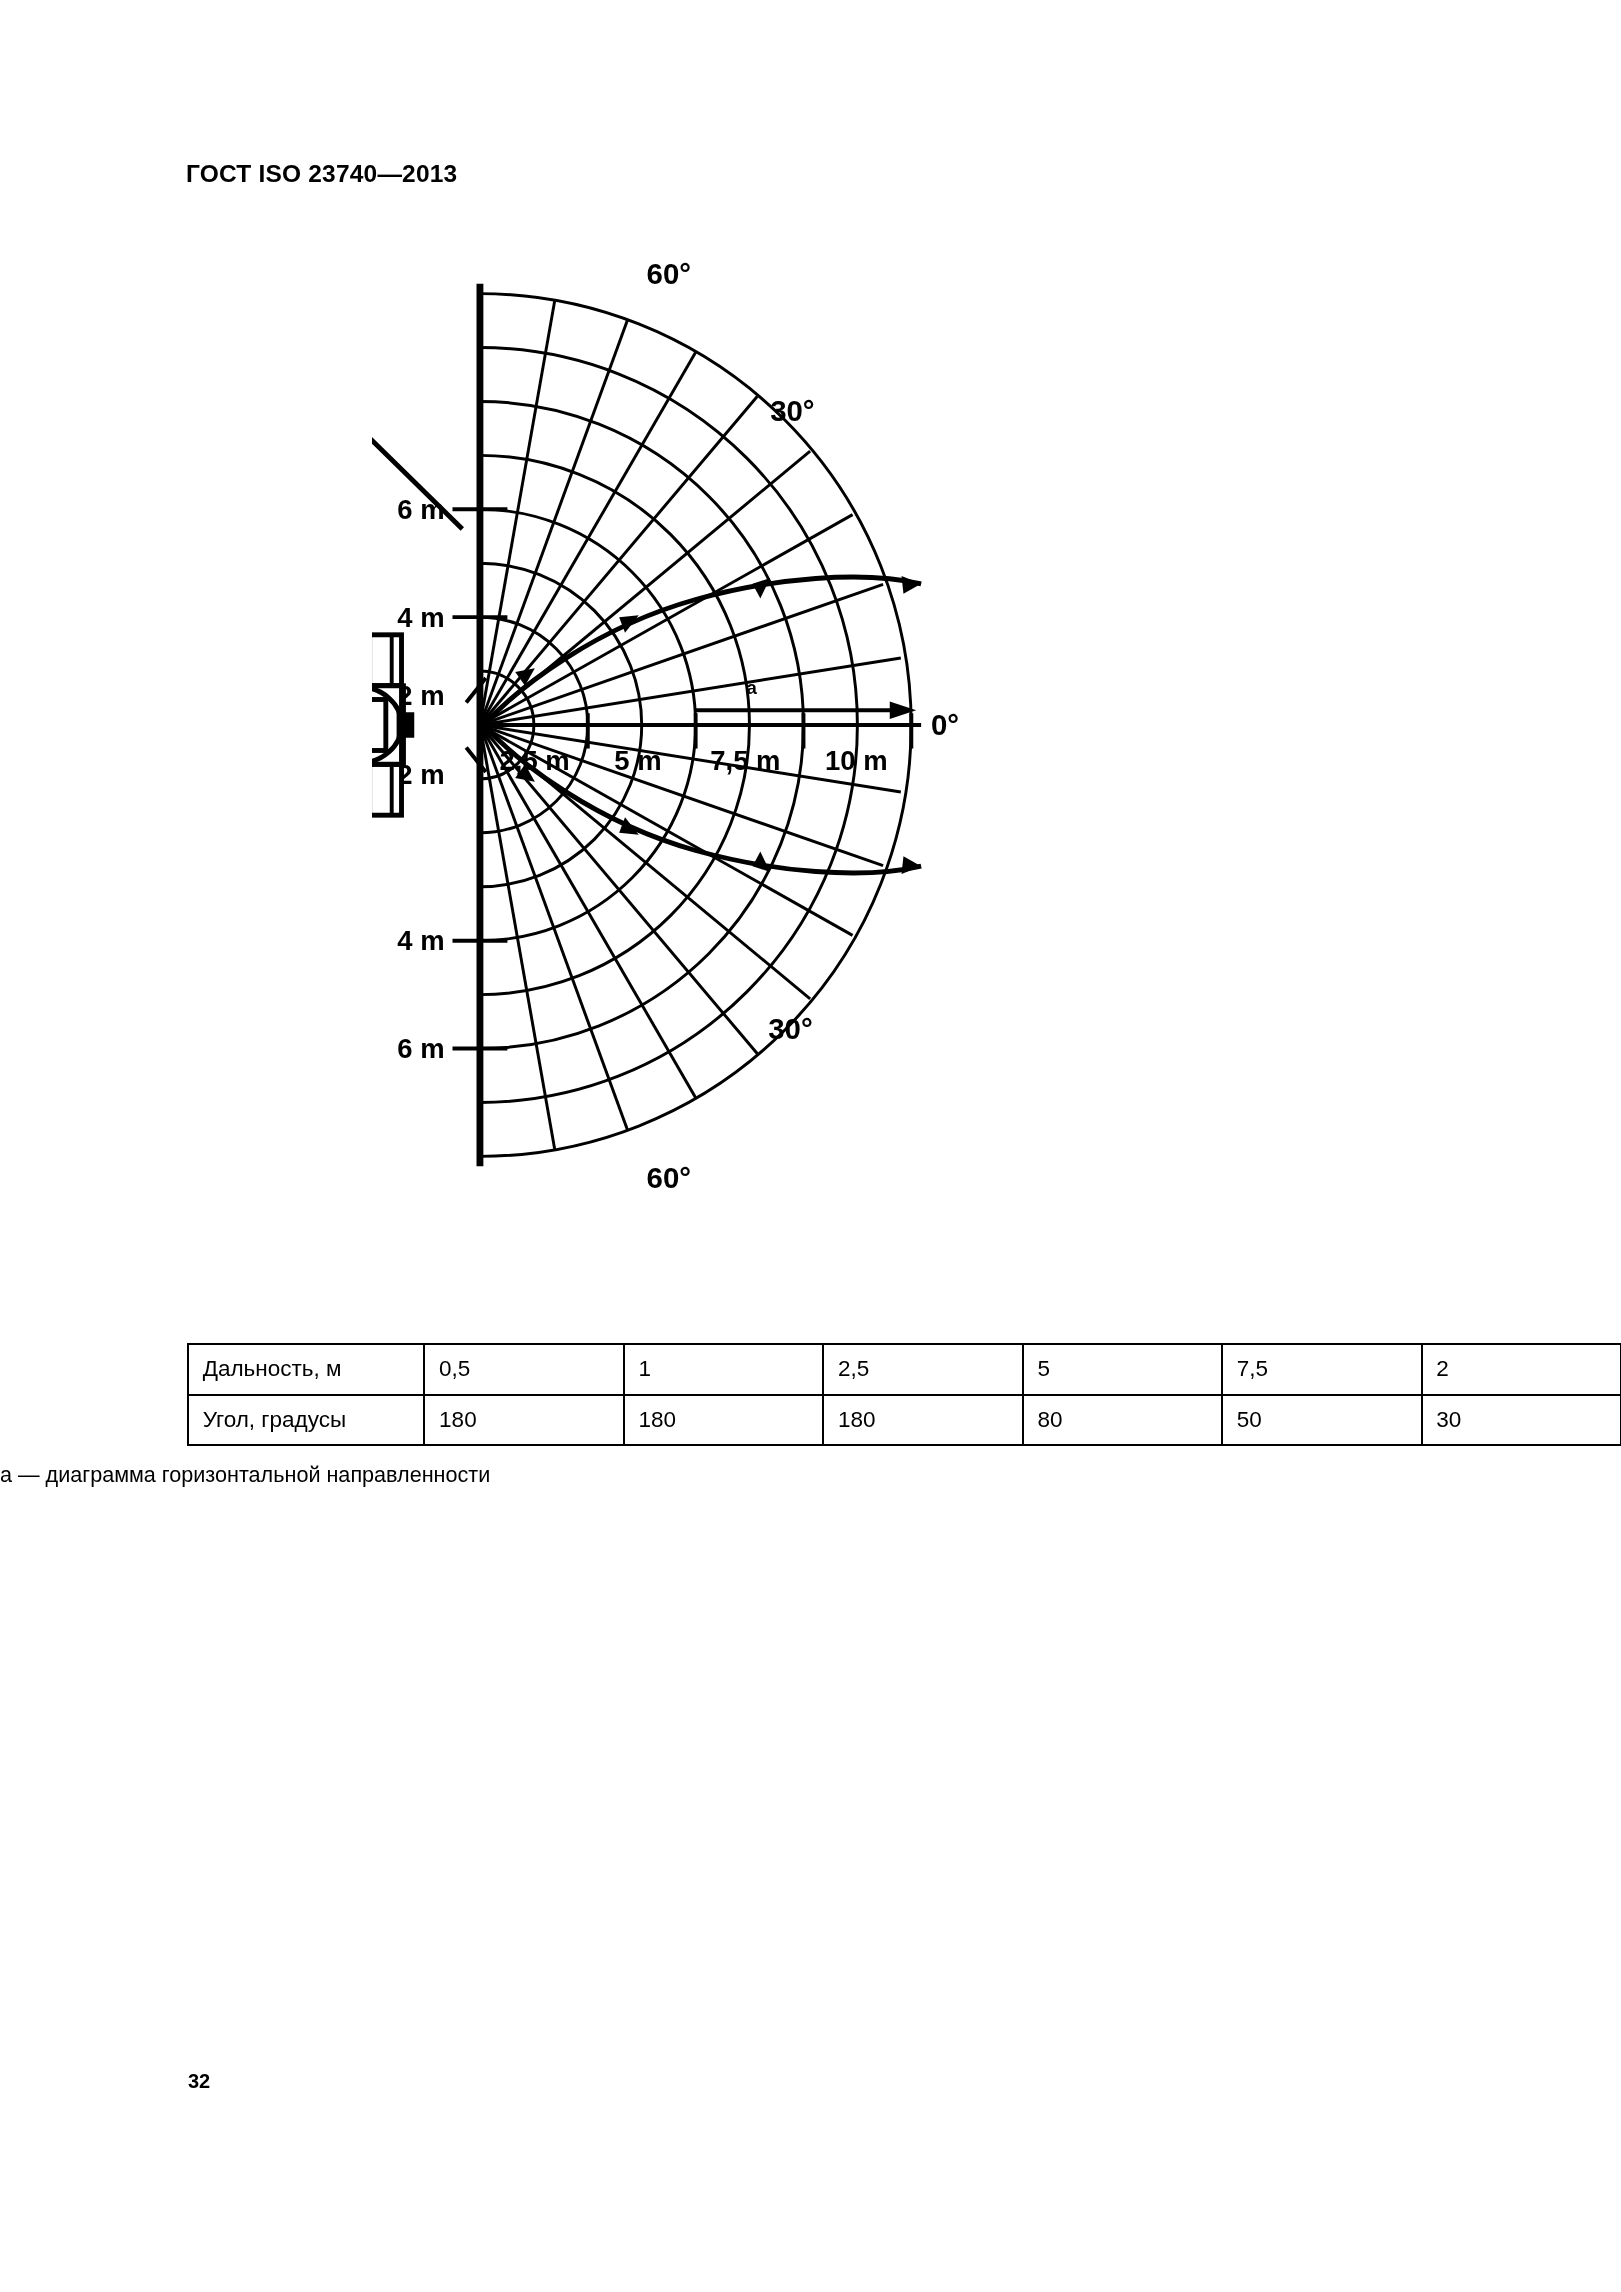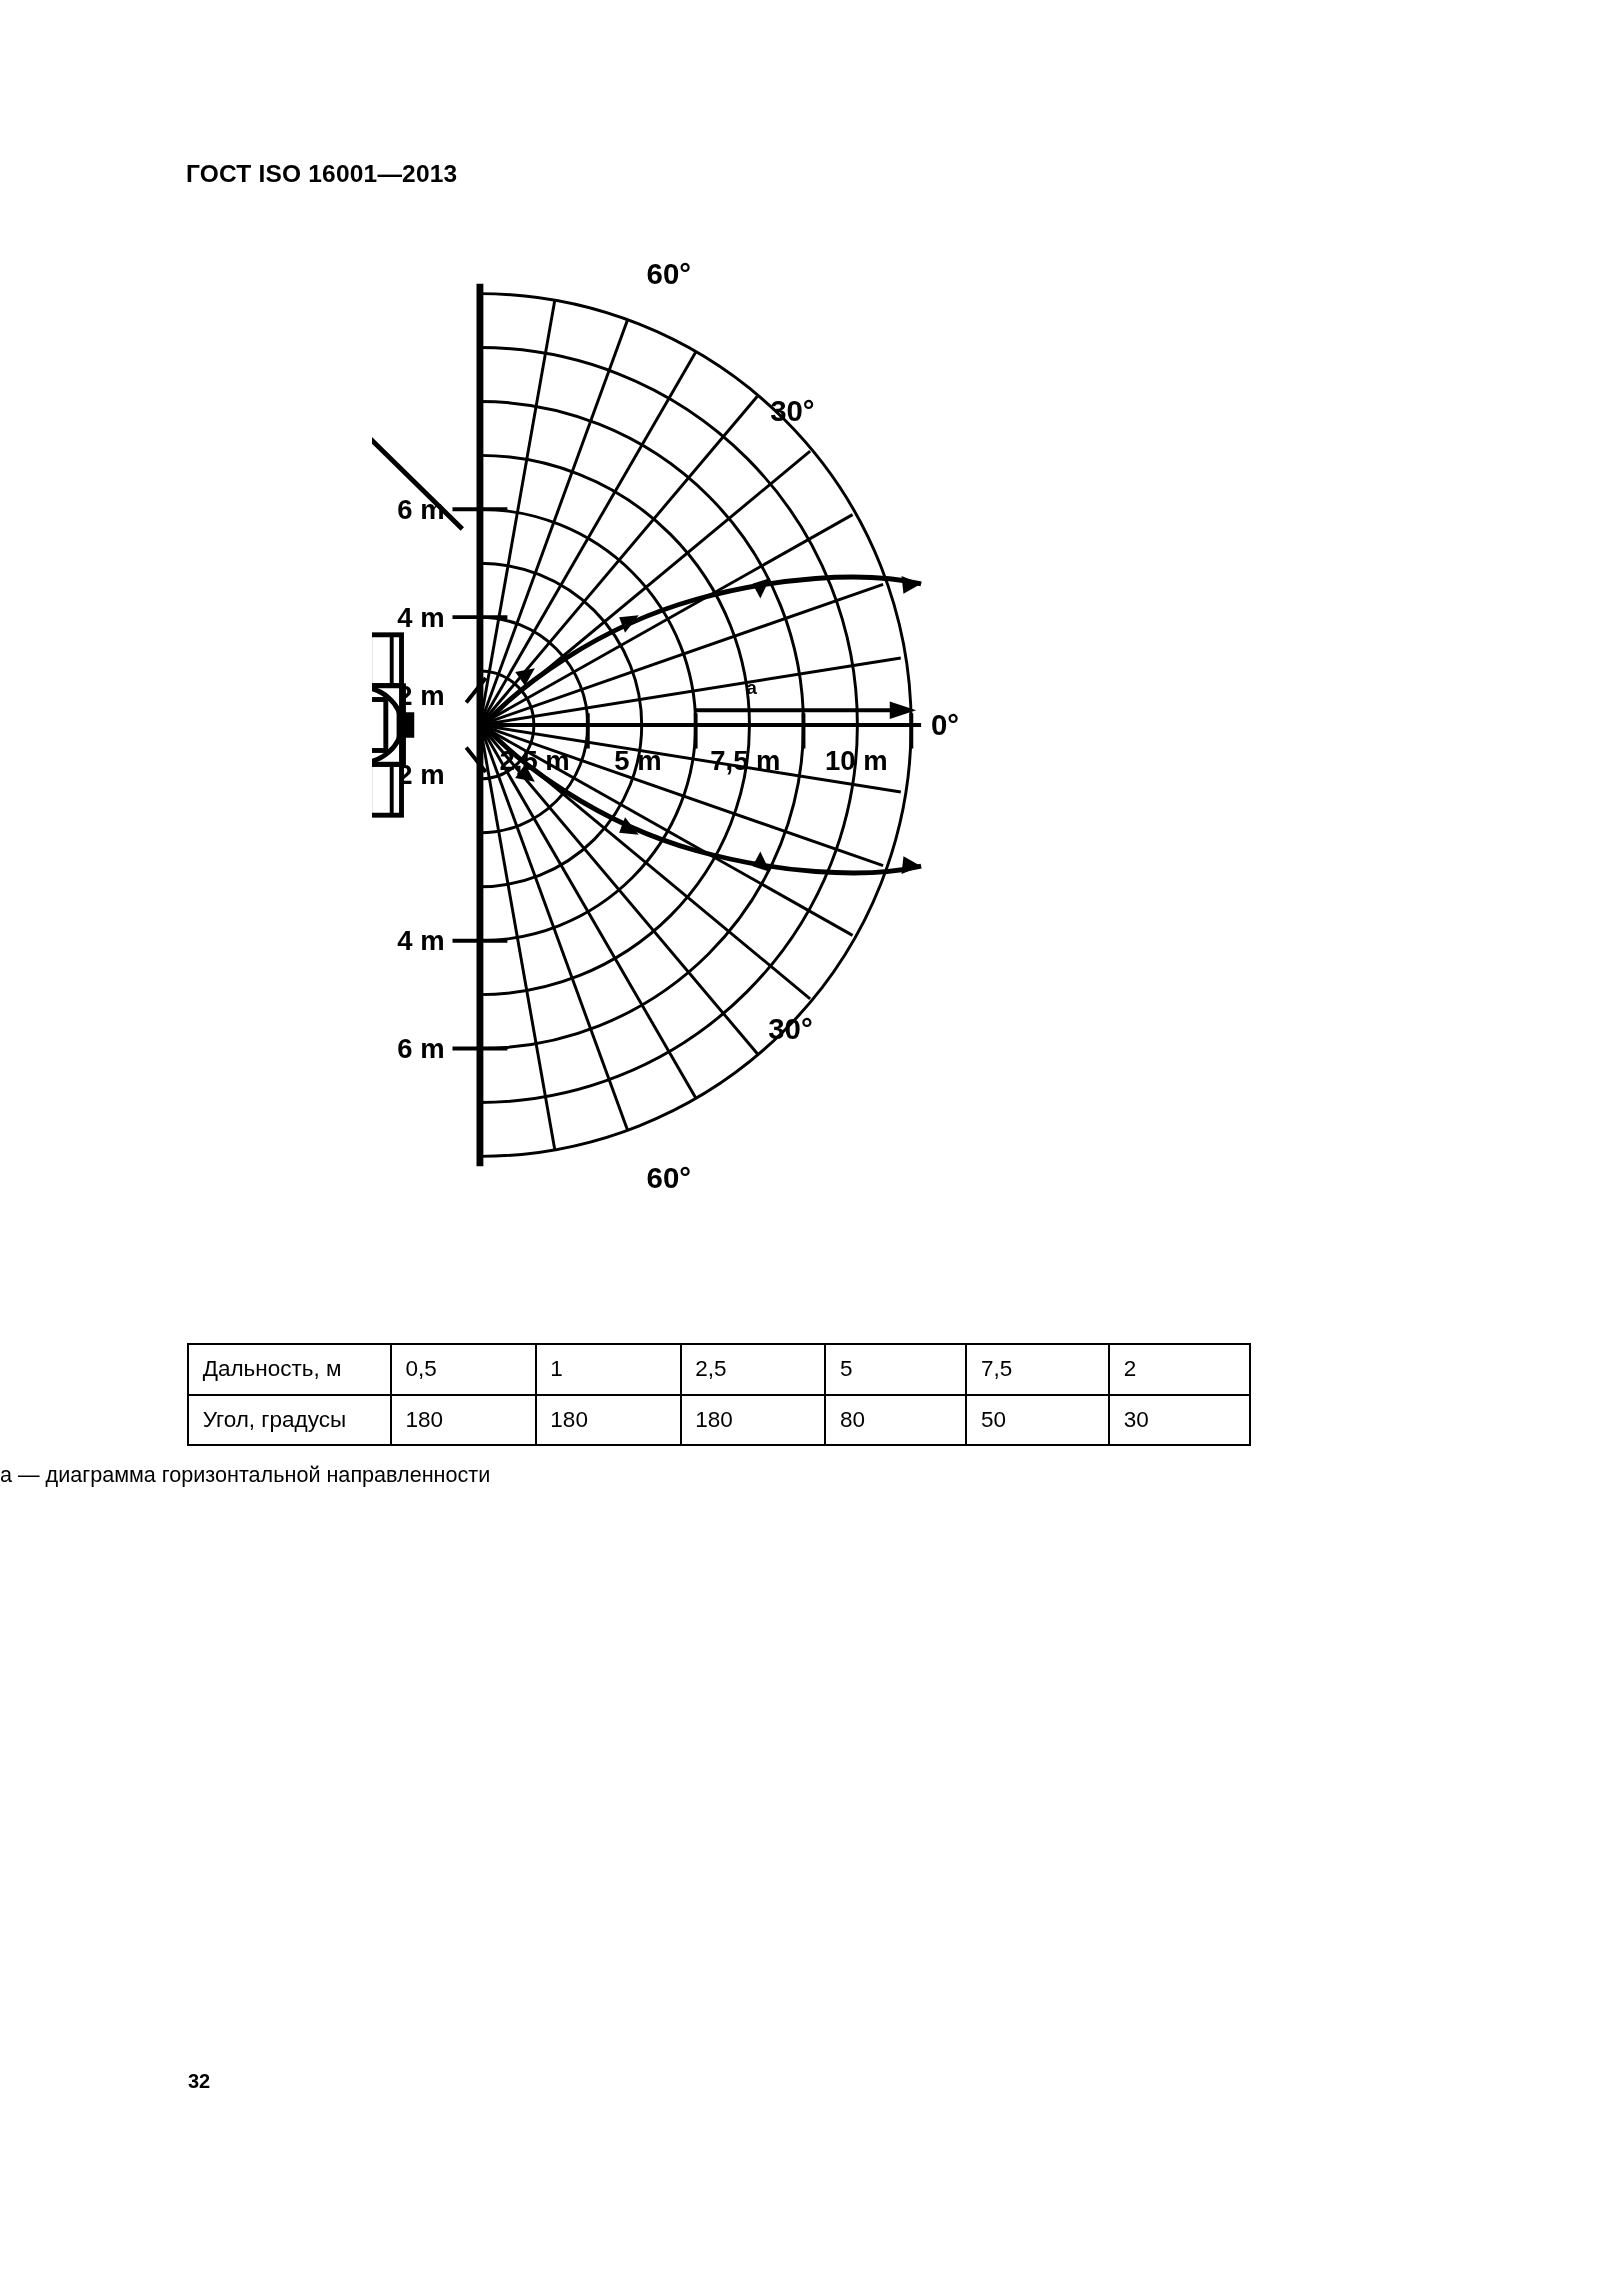--- a/index.html
+++ b/index.html
@@ -47,21 +47,21 @@
     position: absolute;
     left: 188px;
     top: 1296px;
     font-size: 22.5px;
     white-space: nowrap;
   }
   #data-table {
     position: absolute;
     left: 187px;
     top: 1343px;
-    width: 1064px;
+    width: 1435px;
     border-collapse: collapse;
     font-size: 22.5px;
   }
   #data-table td {
     border: 2px solid #000000;
     padding: 8.8px 0 8.8px 13.7px;
     height: 31px;
     vertical-align: middle;
     white-space: nowrap;
   }
@@ -80,21 +80,21 @@
     top: 2070px;
     font-size: 20px;
     font-weight: bold;
   }
 </style>
 </head>
 <body>
 
 <div class="page">
 
-  <div id="doc-header">ГОСТ ISO 16001—2013</div>
+  <div id="doc-header">ГОСТ ISO 23740—2013</div>
 
   <div id="figure-area">
     <svg width="1010" height="1000" viewBox="0 0 1030 1020">
 
       <g fill="none" stroke="#000000" stroke-width="3">
 
         <g>
           <path d="M 110 455 A 55 55 0 0 1 110 565"></path>
           <path d="M 110 400 A 110 110 0 0 1 110 620"></path>
           <path d="M 110 345 A 165 165 0 0 1 110 675"></path>

